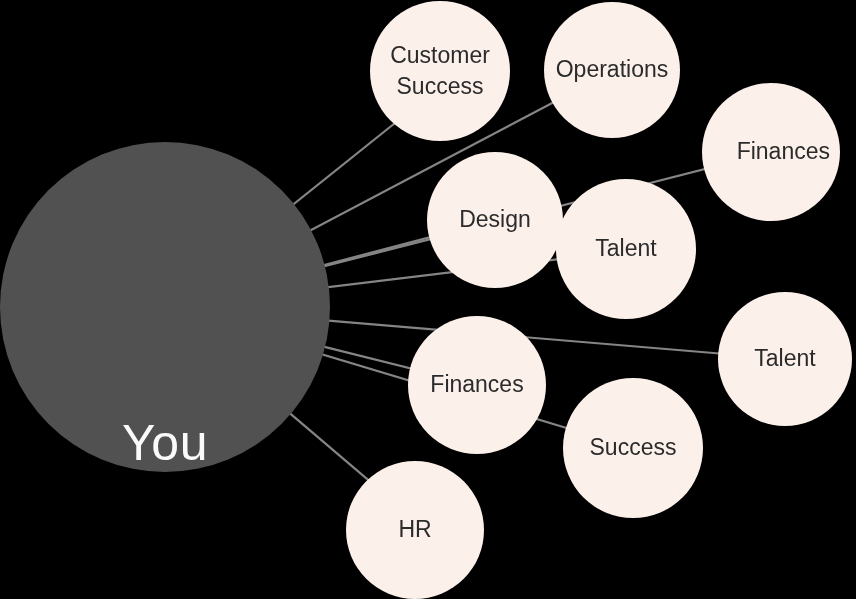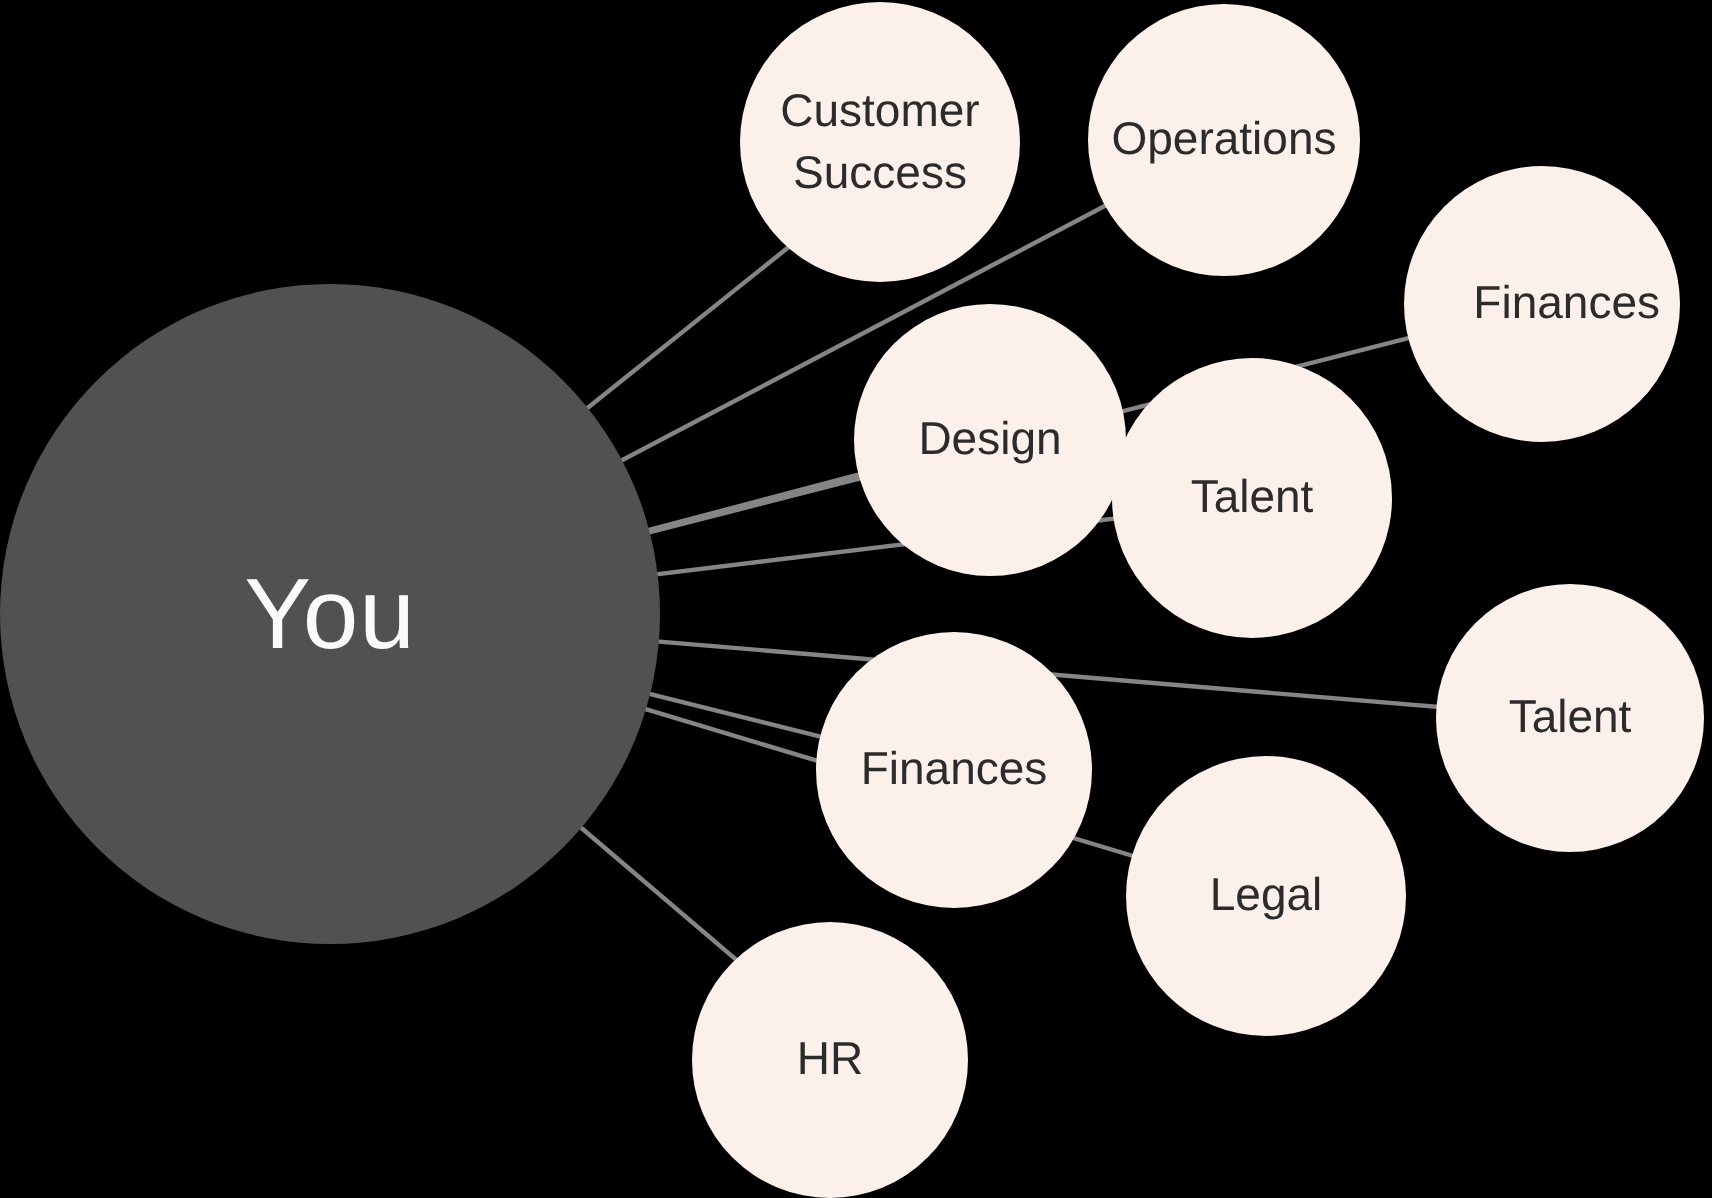--- a/index.html
+++ b/index.html
@@ -59,21 +59,21 @@
       <line x1="165" y1="307" x2="460" y2="71" stroke="#858585" stroke-width="2.2"></line>
       <line x1="165" y1="307" x2="615" y2="70" stroke="#858585" stroke-width="2.2"></line>
       <line x1="165" y1="307" x2="771" y2="152" stroke="#858585" stroke-width="2.2"></line>
       <line x1="165" y1="307" x2="495" y2="220" stroke="#858585" stroke-width="2.2"></line>
       <line x1="165" y1="307" x2="642" y2="249" stroke="#858585" stroke-width="2.2"></line>
       <line x1="165" y1="307" x2="785" y2="359" stroke="#858585" stroke-width="2.2"></line>
       <line x1="165" y1="307" x2="477" y2="385" stroke="#858585" stroke-width="2.2"></line>
       <line x1="165" y1="307" x2="633" y2="448" stroke="#858585" stroke-width="2.2"></line>
       <line x1="165" y1="307" x2="427" y2="530" stroke="#858585" stroke-width="2.2"></line>
     </svg>
-  <div class="node center" style="left: 0px; top: 142px; width: 330px; height: 330px;">
+  <div class="node center" style="left: 0px; top: 142px; width: 330px; height: 330px; align-items: flex-end;">
     <span class="label">You</span>
   </div>
   <div id="nodes">
       <div class="node small" style="left: 370px; top: 1px; width: 140px; height: 140px; justify-content: flex-end;">
         <span class="label">Customer Success</span>
       </div>
       <div class="node small" style="left: 544px; top: 2px; width: 136px; height: 136px;">
         <span class="label">Operations</span>
       </div>
       <div class="node small" style="left: 702px; top: 83px; width: 138px; height: 138px; justify-content: flex-end;">
@@ -85,19 +85,19 @@
       <div class="node small" style="left: 556px; top: 179px; width: 140px; height: 140px;">
         <span class="label">Talent</span>
       </div>
       <div class="node small" style="left: 718px; top: 292px; width: 134px; height: 134px;">
         <span class="label">Talent</span>
       </div>
       <div class="node small" style="left: 408px; top: 316px; width: 138px; height: 138px;">
         <span class="label">Finances</span>
       </div>
       <div class="node small" style="left: 563px; top: 378px; width: 140px; height: 140px;">
-        <span class="label">Legal</span>
+        <span class="label">Success</span>
       </div>
       <div class="node small" style="left: 346px; top: 461px; width: 138px; height: 138px;">
         <span class="label">HR</span>
       </div>
     </div>
 </div>
 
 </body></html>

